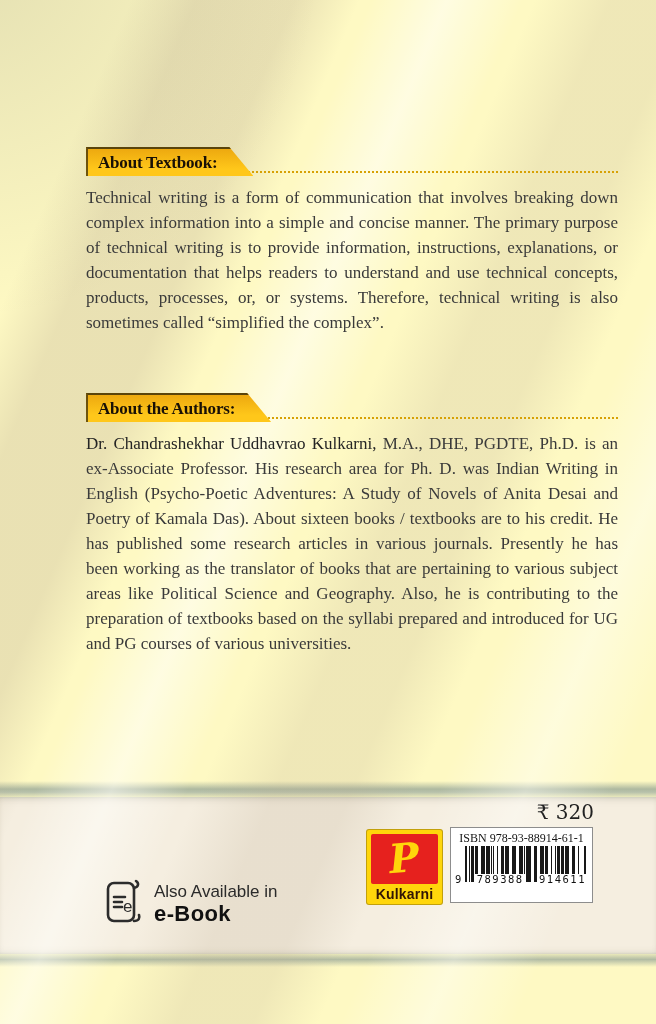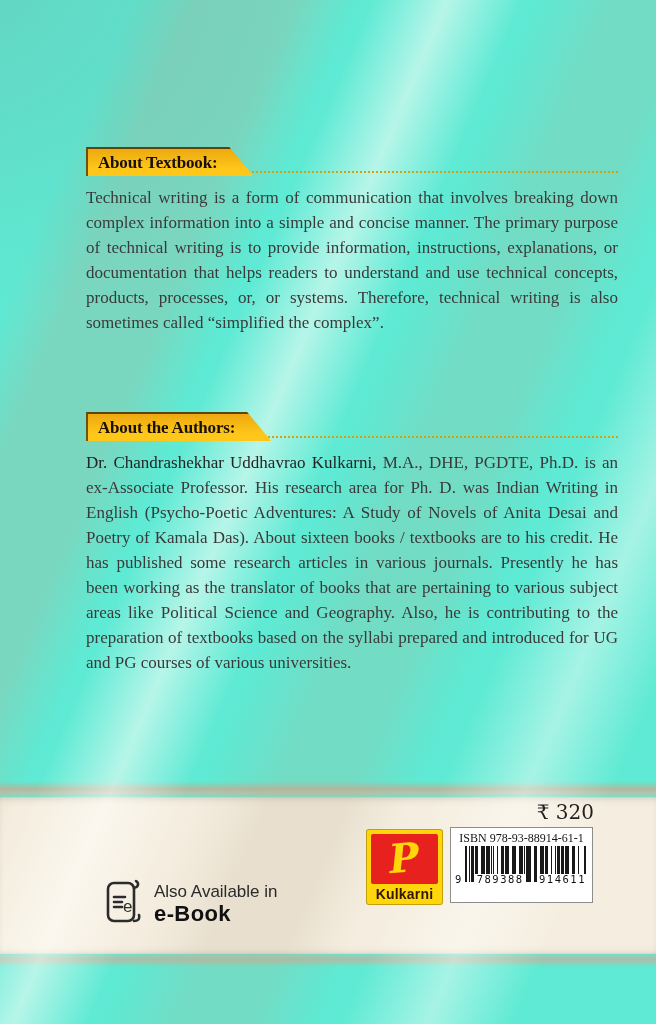--- a/index.html
+++ b/index.html
@@ -1,36 +1,36 @@
 <!DOCTYPE html>
 <html><head>
 <meta charset="utf-8">
 <style>
   html,body{margin:0;padding:0;}
   body{width:656px;height:1024px;font-family:"Liberation Serif",serif;}
-  .page{position:relative;width:656px;height:1024px;overflow:hidden;background:#5eead4;}
+  .page{position:relative;width:656px;height:1024px;overflow:hidden;background:#fef9c3;}
 
   
   .bg-sheen{position:absolute;inset:0;z-index:1;pointer-events:none;background:
     radial-gradient(120% 80% at -5% -5%, rgba(120,118,108,.20), rgba(120,118,108,0) 45%),
     linear-gradient(113deg, rgba(186,170,143,0) 12%, rgba(186,170,143,.30) 18%, rgba(186,170,143,.30) 27%, rgba(186,170,143,0) 33%),
     linear-gradient(113deg, rgba(255,255,250,0) 34%, rgba(255,255,250,.55) 41%, rgba(255,255,250,0) 48%),
     linear-gradient(113deg, rgba(186,170,143,0) 49%, rgba(186,170,143,.22) 56%, rgba(186,170,143,.22) 63%, rgba(186,170,143,0) 69%),
     linear-gradient(113deg, rgba(255,255,250,0) 71%, rgba(255,255,250,.45) 79%, rgba(255,255,250,0) 87%);}
 
   
   .stripe{position:absolute;left:0;right:0;z-index:0;}
   .stripe-top{top:781px;height:18px;background:linear-gradient(to bottom, rgba(164,175,150,0), #aeb9a0 45%, #b7c1aa 62%, rgba(164,175,150,0));}
   .footer-band{position:absolute;left:0;right:0;top:797px;height:157px;z-index:0;background:#f5eee0;box-shadow:inset 0 6px 9px -6px rgba(110,110,90,.38), inset 0 -5px 8px -6px rgba(110,110,90,.30);}
   .stripe-bottom{top:952px;height:15px;background:linear-gradient(to bottom, rgba(164,175,150,0), #b2bca4 50%, rgba(164,175,150,0));}
 
   
   .text-section{position:absolute;left:86px;width:532px;z-index:2;}
   #sec-textbook{top:146px;}
-  #sec-authors{top:411px;}
+  #sec-authors{top:392px;}
   .header-row{display:flex;align-items:flex-end;height:30px;}
   .ribbon{position:relative;z-index:2;height:29px;box-sizing:border-box;display:flex;align-items:center;
     padding:0 36px 0 10px;background:linear-gradient(to bottom,#eda90f,#ffc71a 75%);
     border-top:2px solid rgba(62,45,10,.85);border-left:2px solid rgba(62,45,10,.75);
     clip-path:polygon(0 0, calc(100% - 24px) 0, 100% 100%, 0 100%);}
   .ribbon span{font:bold 17px/1 "Liberation Serif",serif;color:#181006;letter-spacing:-.2px;white-space:nowrap;}
   .dots{flex:1;z-index:1;border-bottom:2px dotted #d7a105;margin-left:-18px;margin-bottom:3px;}
 
   .body-text{margin:9px 0 0;font:17px/25px "Liberation Serif",serif;color:#3a3a3a;text-align:justify;}
   .author-lead{font-weight:normal;color:#242424;}

